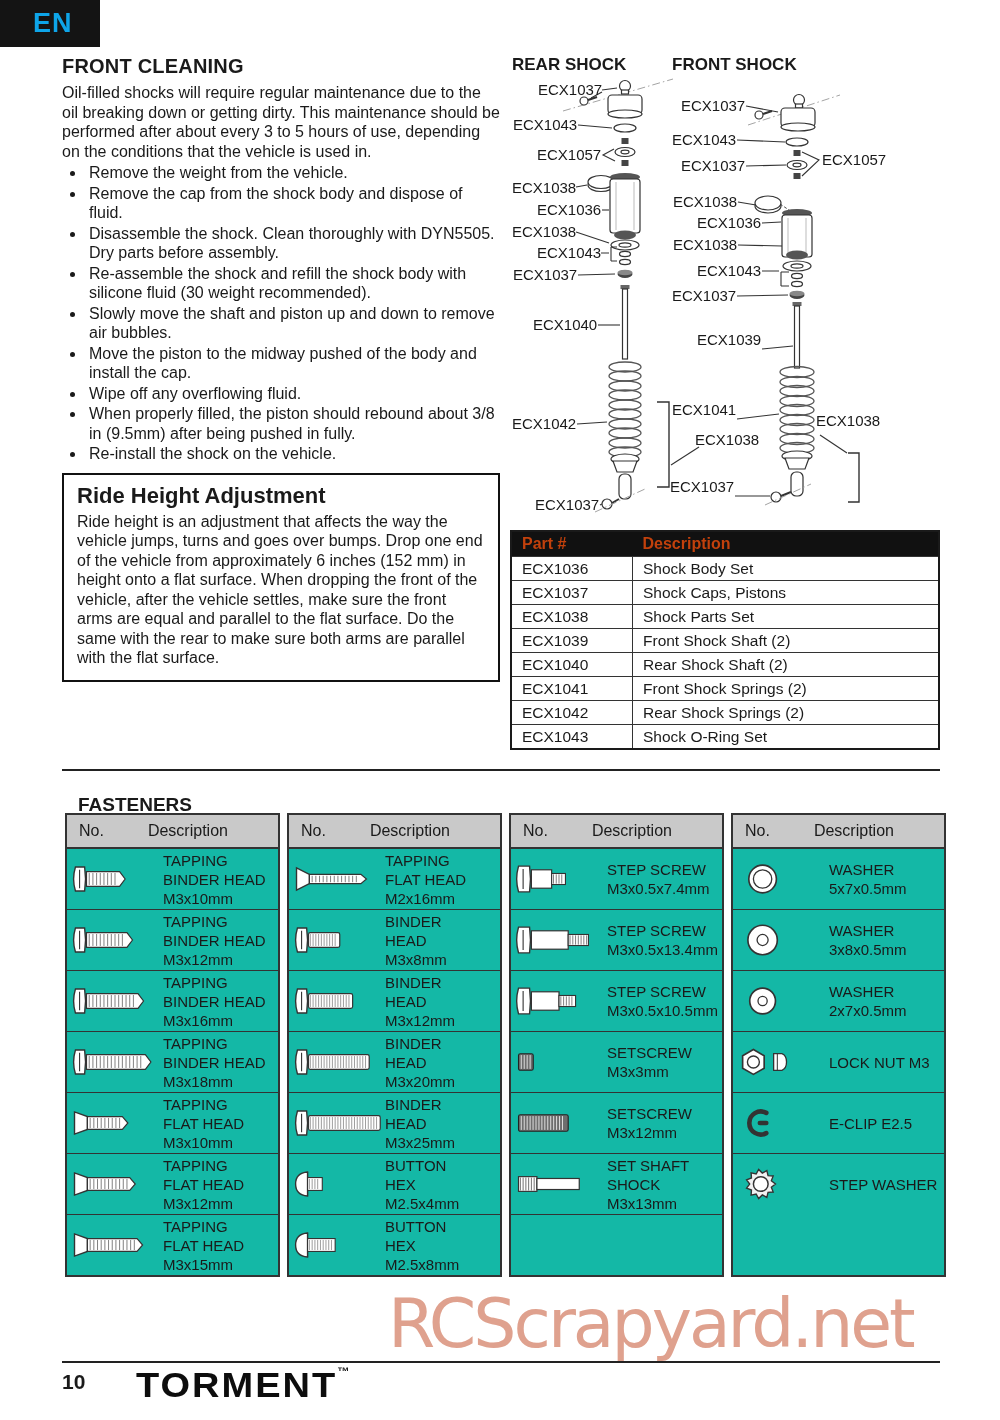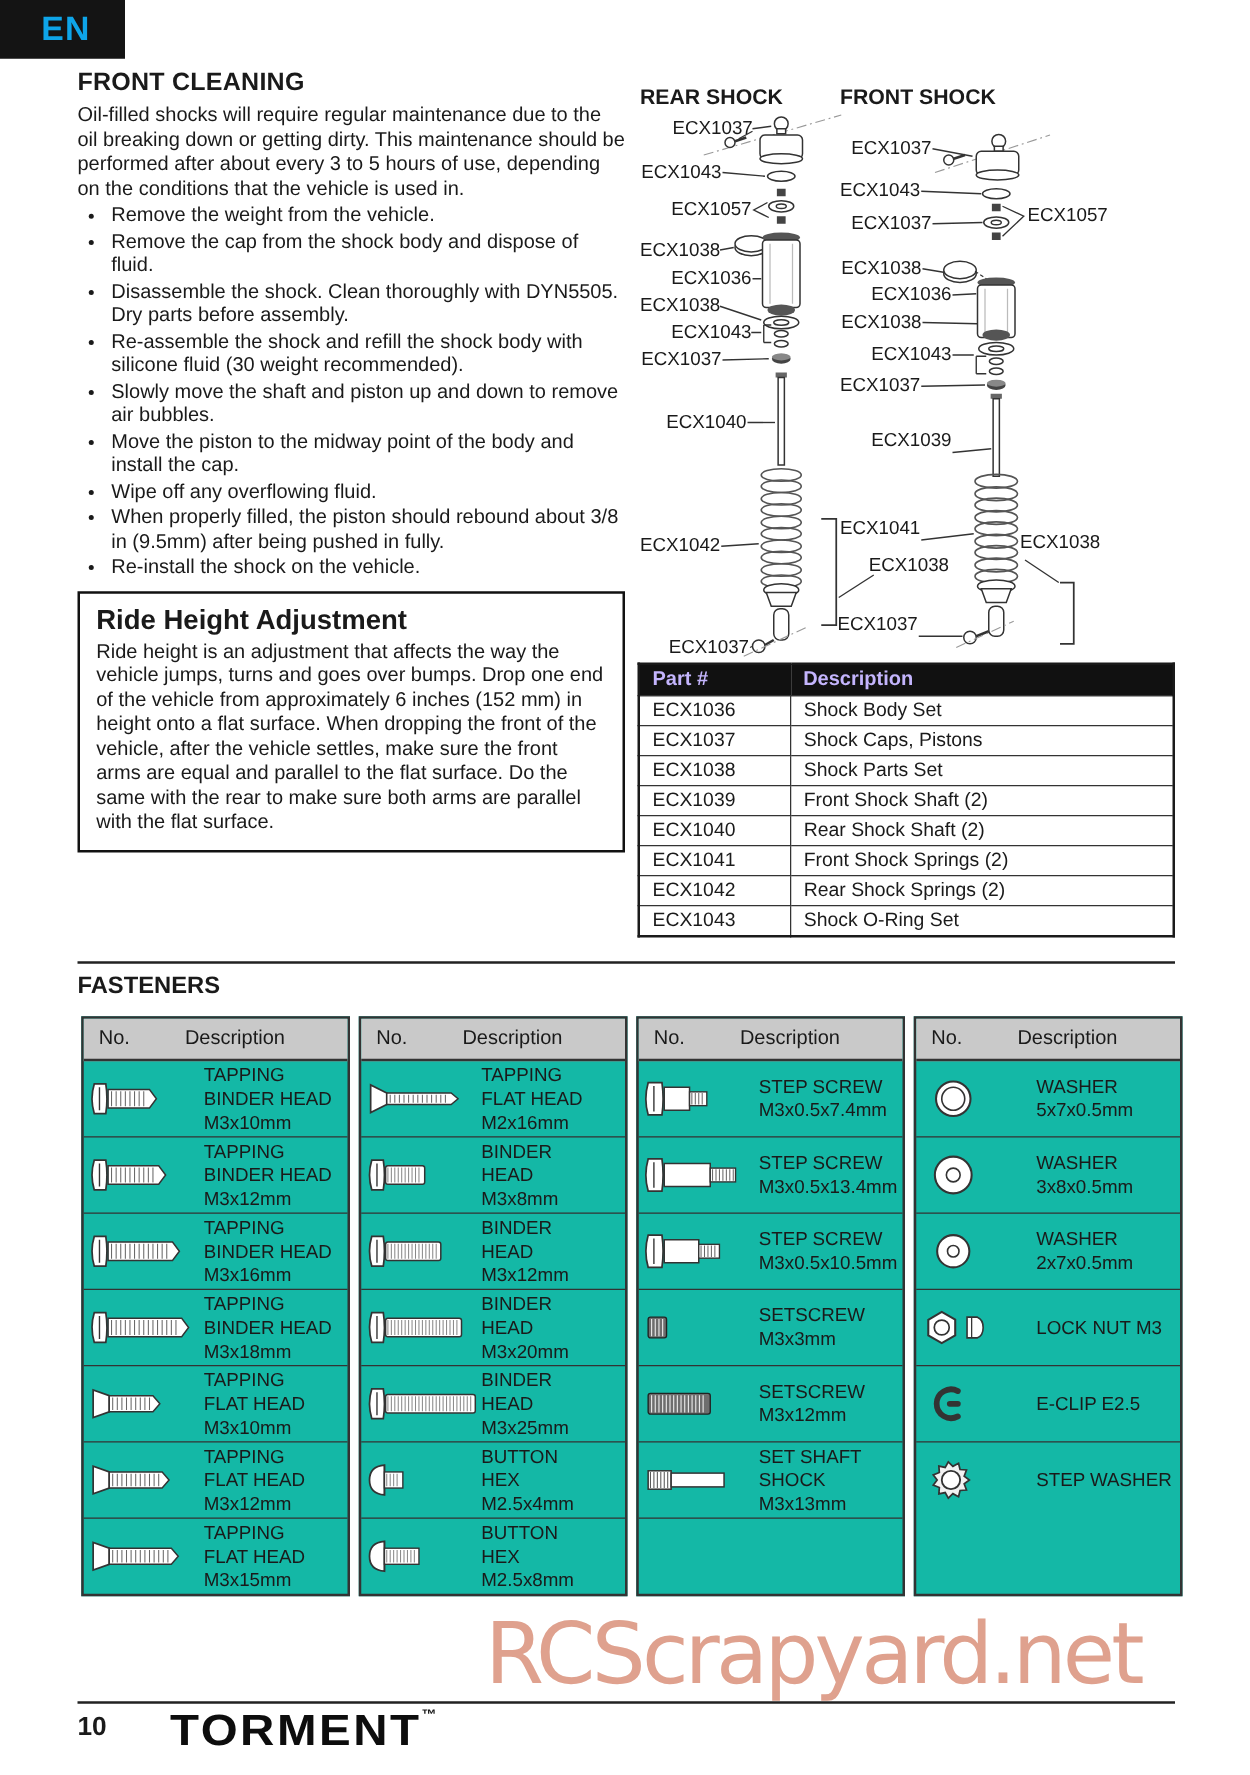--- a/index.html
+++ b/index.html
@@ -9,32 +9,32 @@
        font-size:27px;font-weight:bold;line-height:47px;padding-left:33px;box-sizing:border-box;letter-spacing:1px;}
   .left-col{position:absolute;left:62px;top:55px;width:438px;}
   .left-col h1{font-size:20px;margin:0 0 5px;letter-spacing:.2px;}
   .intro{font-size:16px;line-height:19.5px;margin:0;}
   ul.steps{margin:2px 0 0;padding-left:24px;}
   ul.steps li{font-size:16px;line-height:19.5px;margin:0 0 1px;padding-left:3px;}
   .ride-box{border:2px solid #111;margin-top:9px;padding:8px 13px 12px;}
   .ride-box h2{font-size:22px;margin:0 0 3px;}
   .ride-box p{font-size:16px;line-height:19.5px;margin:0 0 9px;}
   .ride-box p:last-child{margin:0;}
-  .diagram{position:absolute;left:505px;top:68px;width:455px;height:470px;}
+  .diagram{position:absolute;left:505px;top:55px;width:455px;height:470px;}
   .diagram svg{position:absolute;left:0;top:0;}
   .dtitle{position:absolute;top:0;font-size:17px;font-weight:bold;white-space:nowrap;}
   .dlabel{position:absolute;font-size:15px;white-space:nowrap;}
   table.parts{position:absolute;left:510px;top:530px;width:430px;border-collapse:collapse;border:2px solid #1a1a1a;}
-  table.parts th{background:#111;color:#c4b5fd;font-size:16px;text-align:left;padding:3px 10px;font-weight:bold;}
+  table.parts th{background:#111;color:#c2410c;font-size:16px;text-align:left;padding:3px 10px;font-weight:bold;}
   table.parts td{border:1.5px solid #333;font-size:15.5px;padding:2.5px 10px;}
   table.parts td:first-child,table.parts th:first-child{width:100px;}
   .rule{position:absolute;left:62px;width:878px;background:#222;z-index:1;}
   .rule-top{top:769px;height:2px;}
   .rule-bottom{top:1361px;height:2px;}
-  .fast-title{position:absolute;left:62px;top:778px;font-size:19px;margin:0;text-align:right;}
+  .fast-title{position:absolute;left:62px;top:778px;font-size:19px;margin:16px;text-align:right;}
   .fast-grid{position:absolute;left:65px;top:813px;display:grid;grid-template-columns:repeat(4,215px);grid-column-gap:7px;}
   .ftable{border:2px solid #333;background:#14b8a6;box-sizing:border-box;}
   .fhead{height:32px;background:#c9c9c9;border-bottom:2px solid #333;display:flex;align-items:center;font-size:16px;}
   .fh-no{margin-left:12px;}
   .fh-desc{margin-left:44px;}
   .frow{display:flex;align-items:center;height:60px;}
   .frow + .frow{border-top:1.5px solid #333;}
   .ficon{flex:0 0 96px;display:flex;justify-content:center;align-items:center;}
   .flabel{flex:1;font-size:15px;line-height:19px;white-space:pre-line;padding-right:2px;}
   .watermark{position:absolute;left:388px;top:1284px;font-family:"DejaVu Sans",sans-serif;font-size:68px;
@@ -53,21 +53,21 @@
 
   <section class="left-col">
     <h1>FRONT CLEANING</h1>
     <p class="intro">Oil-filled shocks will require regular maintenance due to the oil breaking down or getting dirty. This maintenance should be performed after about every 3 to 5 hours of use, depending on the conditions that the vehicle is used in.</p>
     <ul class="steps">
       <li>Remove the weight from the vehicle.</li>
       <li>Remove the cap from the shock body and dispose of fluid.</li>
       <li>Disassemble the shock. Clean thoroughly with DYN5505. Dry parts before assembly.</li>
       <li>Re-assemble the shock and refill the shock body with silicone fluid (30 weight recommended).</li>
       <li>Slowly move the shaft and piston up and down to remove air bubbles.</li>
-      <li>Move the piston to the midway point of the body and install the cap.</li>
+      <li>Move the piston to the midway pushed of the body and install the cap.</li>
       <li>Wipe off any overflowing fluid.</li>
       <li>When properly filled, the piston should rebound about 3/8 in (9.5mm) after being pushed in fully.</li>
       <li>Re-install the shock on the vehicle.</li>
     </ul>
     <div class="ride-box">
       <h2>Ride Height Adjustment</h2>
       <p>Ride height is an adjustment that affects the way the vehicle jumps, turns and goes over bumps. Drop one end of the vehicle from approximately 6 inches (152 mm) in height onto a flat surface. When dropping the front of the vehicle, after the vehicle settles, make sure the front arms are equal and parallel to the flat surface. Do the same with the rear to make sure both arms are parallel with the flat surface.</p>
     </div>
   </section>
 

